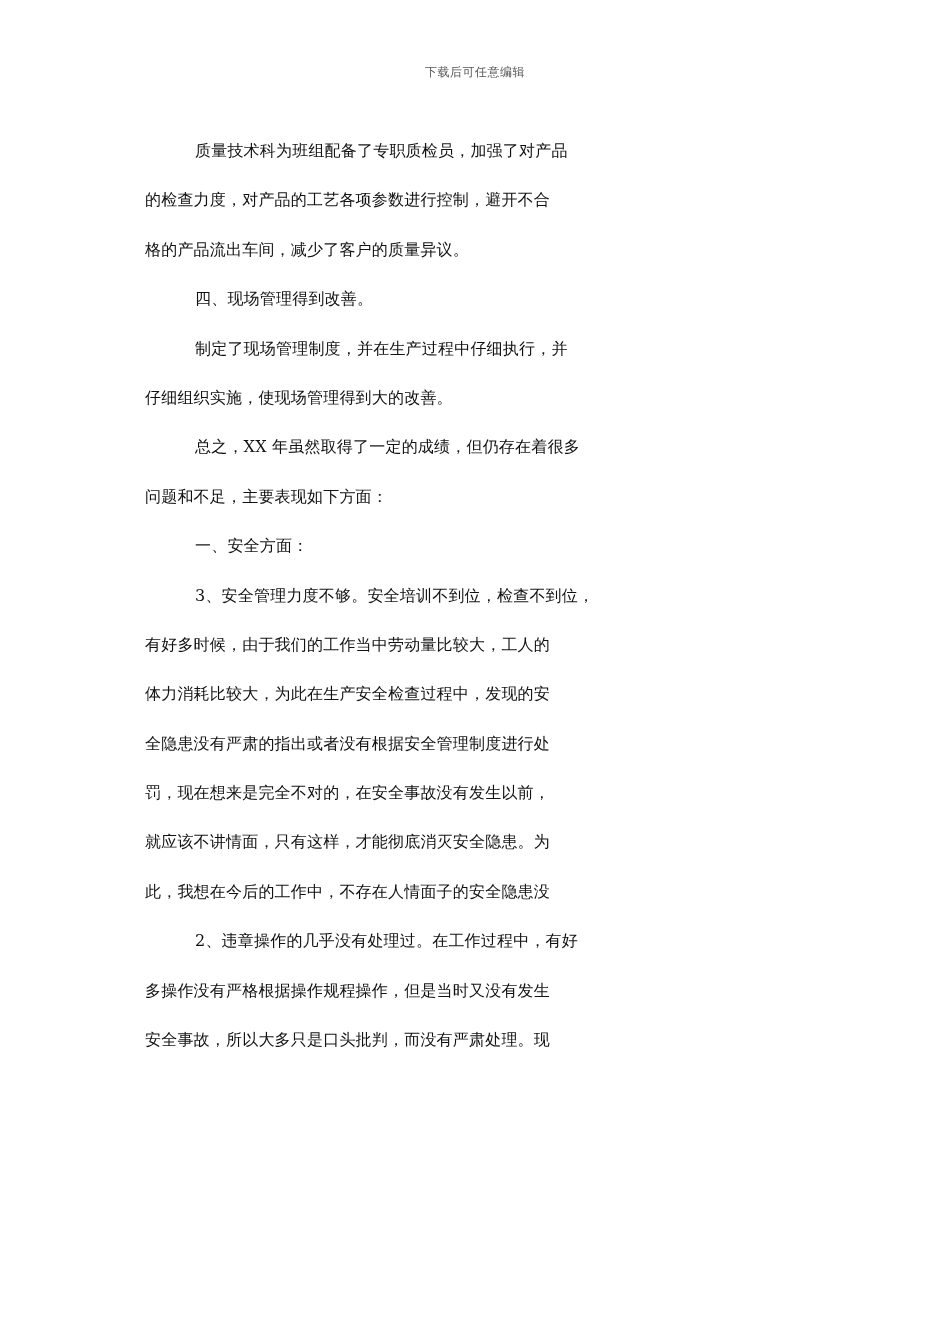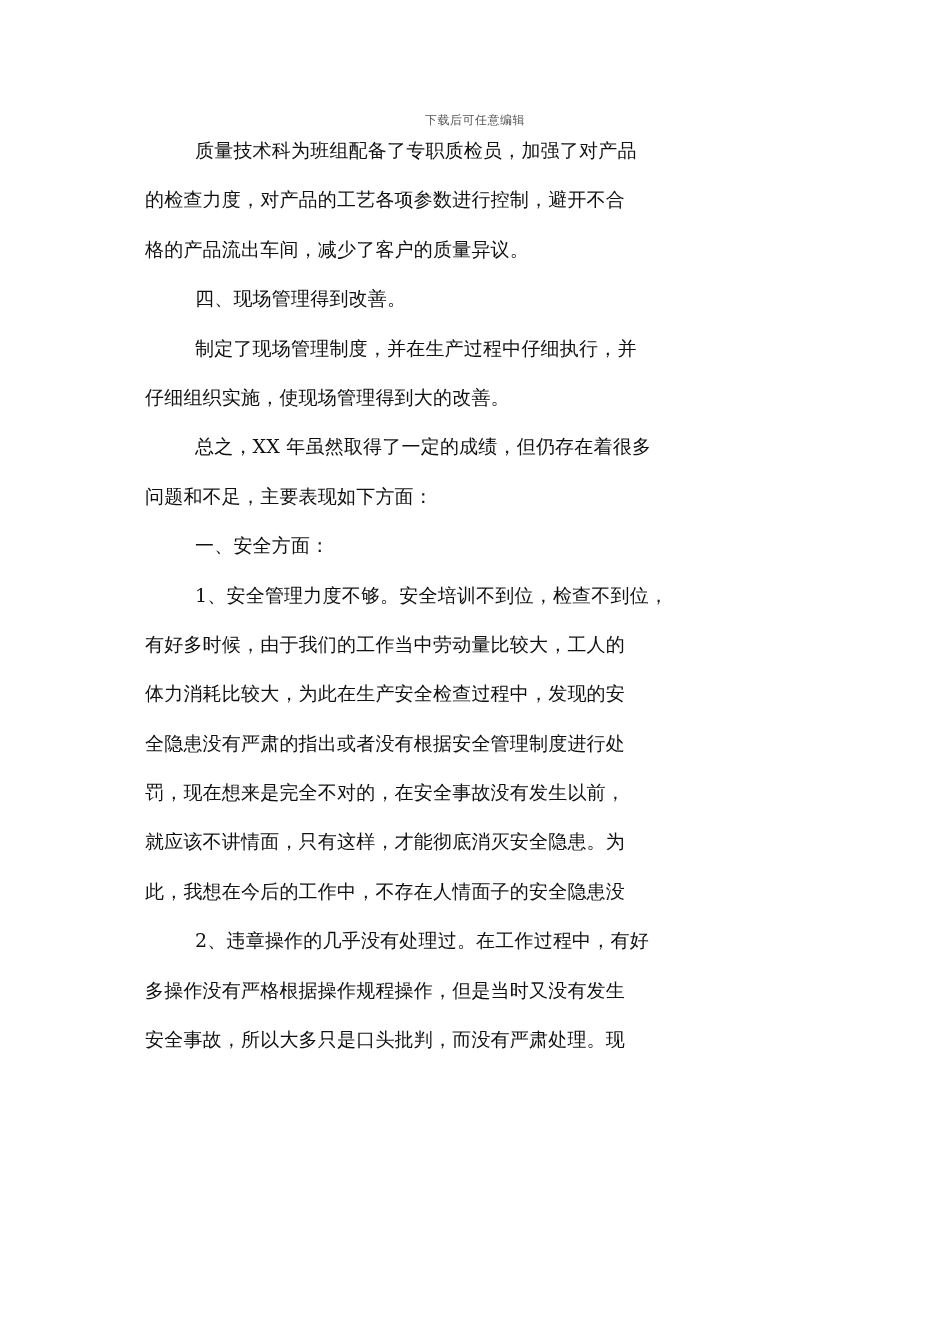--- a/index.html
+++ b/index.html
@@ -17,33 +17,32 @@
     }
     .page-header {
       position: absolute;
       top: 64px;
       left: 0;
       width: 950px;
       text-align: center;
       font-size: 12px;
       color: #555555;
       letter-spacing: 0.5px;
-      margin-top: 48px;
     }
     .content {
       position: absolute;
       top: 126px;
       left: 145px;
       width: 665px;
     }
     .line {
       display: block;
       height: 49.4px;
       line-height: 49.4px;
-      font-size: 19px;
+      font-size: 16px;
       white-space: nowrap;
       letter-spacing: 0.2px;
     }
     .indent {
       padding-left: 50px;
     }
   </style>
 </head>
 <body>
 
@@ -52,21 +51,21 @@
 <div class="content">
   <div class="line indent">质量技术科为班组配备了专职质检员，加强了对产品</div>
   <div class="line">的检查力度，对产品的工艺各项参数进行控制，避开不合</div>
   <div class="line">格的产品流出车间，减少了客户的质量异议。</div>
   <div class="line indent">四、现场管理得到改善。</div>
   <div class="line indent">制定了现场管理制度，并在生产过程中仔细执行，并</div>
   <div class="line">仔细组织实施，使现场管理得到大的改善。</div>
   <div class="line indent">总之，XX 年虽然取得了一定的成绩，但仍存在着很多</div>
   <div class="line">问题和不足，主要表现如下方面：</div>
   <div class="line indent">一、安全方面：</div>
-  <div class="line indent">1、安全管理力度不够。安全培训不到位，检查不到位，</div>
+  <div class="line indent">3、安全管理力度不够。安全培训不到位，检查不到位，</div>
   <div class="line">有好多时候，由于我们的工作当中劳动量比较大，工人的</div>
   <div class="line">体力消耗比较大，为此在生产安全检查过程中，发现的安</div>
   <div class="line">全隐患没有严肃的指出或者没有根据安全管理制度进行处</div>
   <div class="line">罚，现在想来是完全不对的，在安全事故没有发生以前，</div>
   <div class="line">就应该不讲情面，只有这样，才能彻底消灭安全隐患。为</div>
   <div class="line">此，我想在今后的工作中，不存在人情面子的安全隐患没</div>
   <div class="line indent">2、违章操作的几乎没有处理过。在工作过程中，有好</div>
   <div class="line">多操作没有严格根据操作规程操作，但是当时又没有发生</div>
   <div class="line">安全事故，所以大多只是口头批判，而没有严肃处理。现</div>
 </div>

